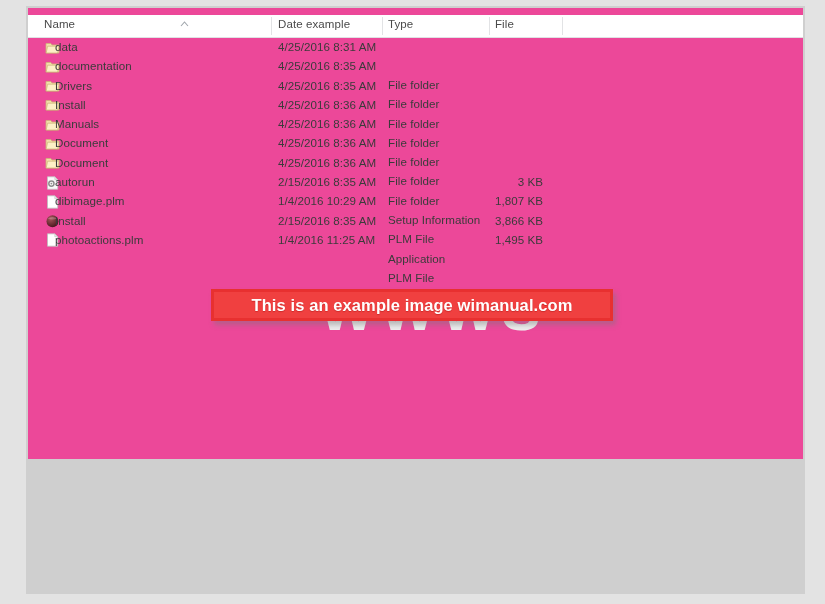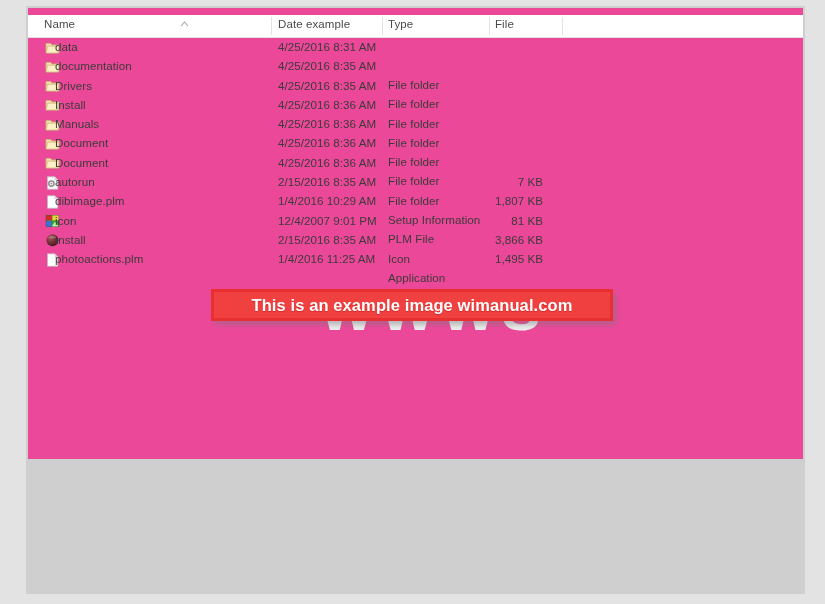--- a/index.html
+++ b/index.html
@@ -304,48 +304,33 @@
             <svg width="15" height="14" viewBox="0 0 15 14">
               <path d="M2.5 0.8 L9.8 0.8 L12.7 3.7 L12.7 13.2 L2.5 13.2 Z" fill="#fbfbfb" stroke="#c3c3c3" stroke-width="0.8"></path>
               <path d="M9.8 0.8 L9.8 3.7 L12.7 3.7 Z" fill="#e4e4e4" stroke="#c3c3c3" stroke-width="0.6"></path>
               <circle cx="6.4" cy="7.6" r="2.6" fill="none" stroke="#8d8d8d" stroke-width="1.5"></circle>
               <circle cx="6.4" cy="7.6" r="0.9" fill="#8d8d8d"></circle>
             </svg>
           </span>
           <span class="cell cell-name">autorun</span>
           <span class="cell cell-date">2/15/2016 8:35 AM</span>
           <span class="cell cell-type">Setup Information</span>
-          <span class="cell cell-size">7 KB</span>
+          <span class="cell cell-size">3 KB</span>
         </div>
         <div class="file-row">
           <span class="row-icon">
             <svg width="15" height="14" viewBox="0 0 15 14">
               <path d="M2.5 0.8 L9.8 0.8 L12.7 3.7 L12.7 13.2 L2.5 13.2 Z" fill="#ffffff" stroke="#bdbdbd" stroke-width="0.8"></path>
               <path d="M9.8 0.8 L9.8 3.7 L12.7 3.7 Z" fill="#eaeaea" stroke="#bdbdbd" stroke-width="0.6"></path>
             </svg>
           </span>
           <span class="cell cell-name">dibimage.plm</span>
           <span class="cell cell-date">1/4/2016 10:29 AM</span>
           <span class="cell cell-type">PLM File</span>
           <span class="cell cell-size">1,807 KB</span>
-        </div>
-        <div class="file-row">
-          <span class="row-icon">
-            <svg width="15" height="14" viewBox="0 0 15 14">
-              <rect x="1.2" y="1.4" width="12.4" height="11.2" fill="#2f9e2f" stroke="#1d5e1d" stroke-width="0.8"></rect>
-              <rect x="1.2" y="1.4" width="6" height="5" fill="#d02a2a"></rect>
-              <rect x="7.4" y="1.4" width="6.2" height="5" fill="#e8d33a"></rect>
-              <rect x="1.2" y="7" width="5.4" height="5.6" fill="#3f6fd8"></rect>
-              <path d="M6.8 12.6 L10 7.6 L13.6 12.6 Z" fill="#bdf0a8"></path>
-            </svg>
-          </span>
-          <span class="cell cell-name">icon</span>
-          <span class="cell cell-date">12/4/2007 9:01 PM</span>
-          <span class="cell cell-type">Icon</span>
-          <span class="cell cell-size">81 KB</span>
         </div>
         <div class="file-row">
           <span class="row-icon">
             <svg width="15" height="14" viewBox="0 0 15 14">
               <defs>
                 <radialGradient id="appG" cx="35%" cy="28%" r="75%">
                   <stop offset="0%" stop-color="#a8555c"></stop>
                   <stop offset="100%" stop-color="#46161c"></stop>
                 </radialGradient>
               </defs>

